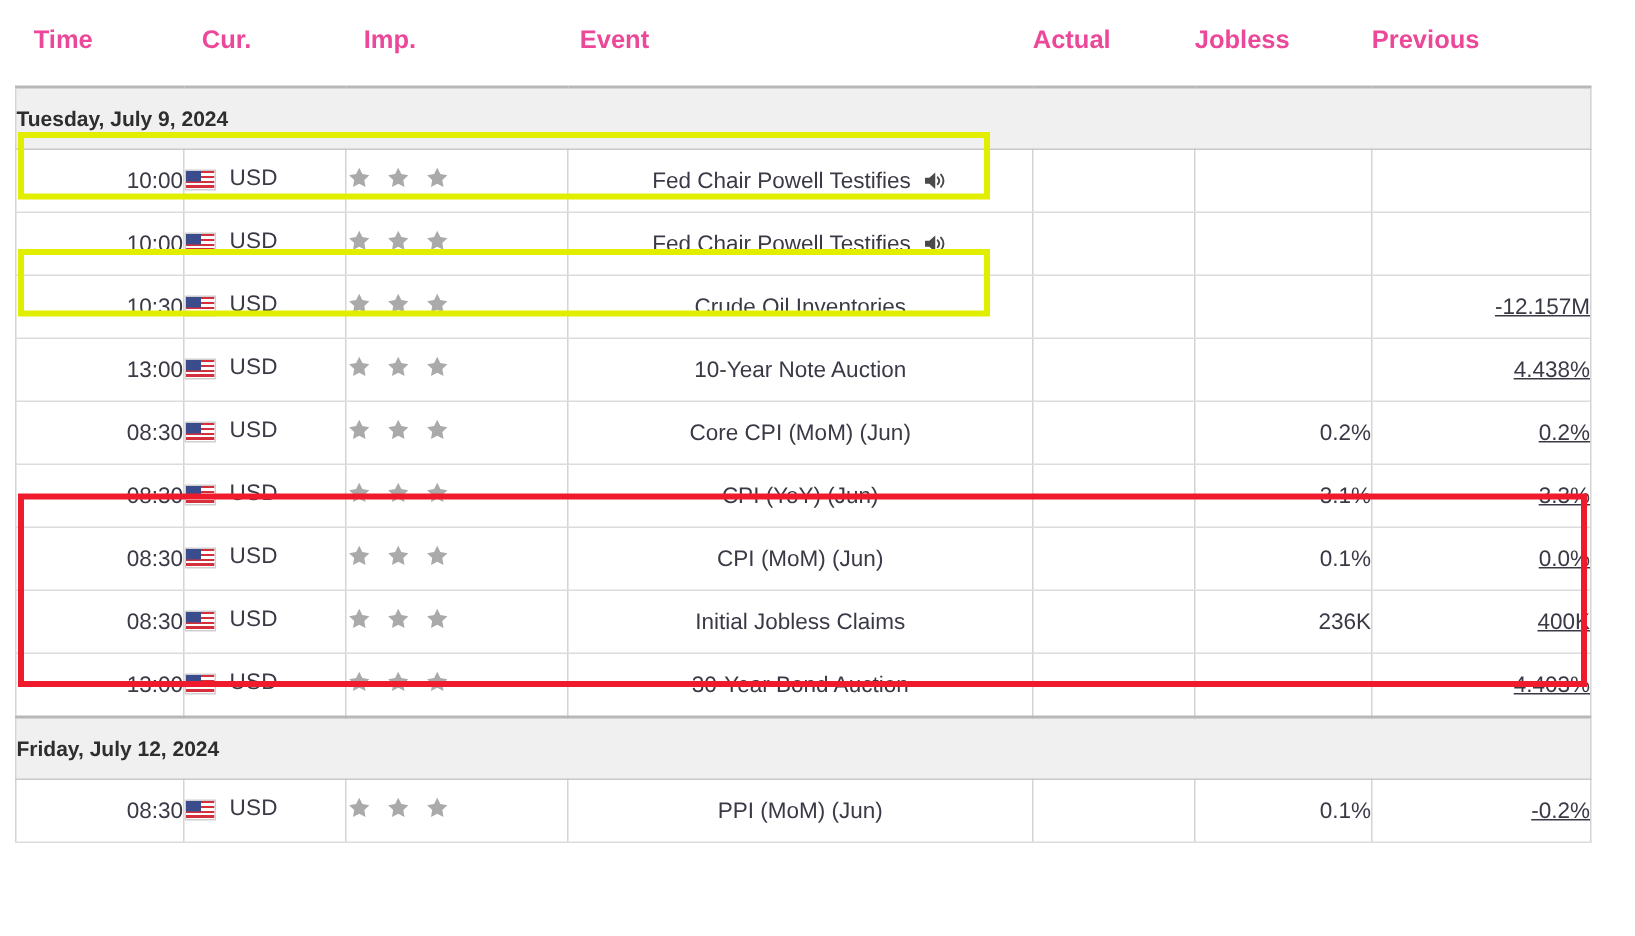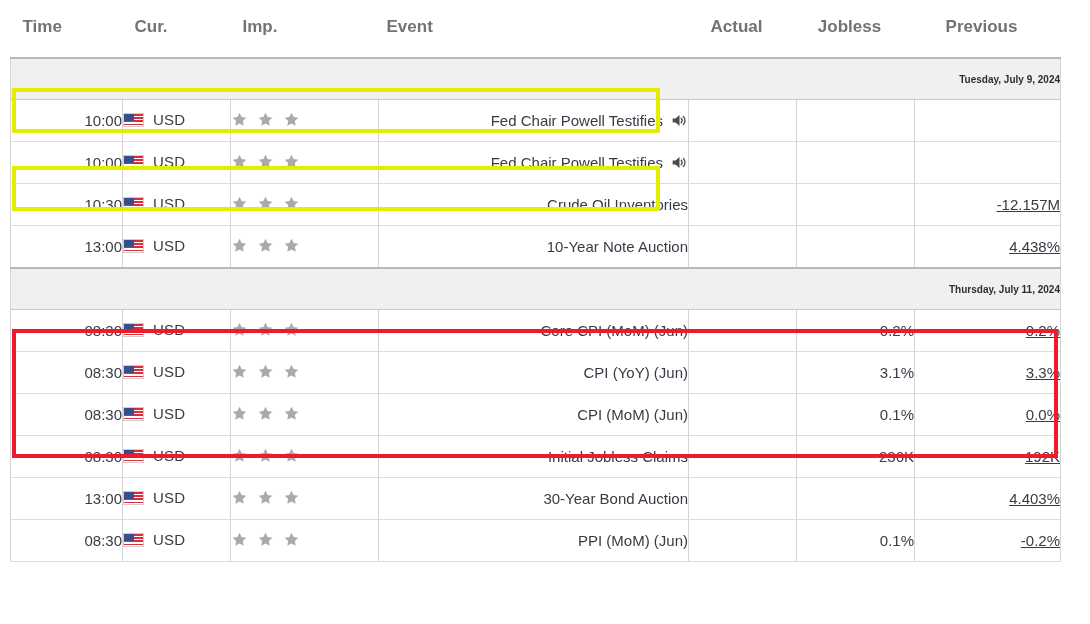--- a/index.html
+++ b/index.html
@@ -38,40 +38,40 @@
   col.c-imp      { width: 148px; }
   col.c-event    { width: 310px; }
   col.c-actual   { width: 108px; }
   col.c-forecast { width: 118px; }
   col.c-previous { width: 146px; }
 
   
   thead th {
     font-size: 17px;
     font-weight: bold;
-    color: #737373;
+    color: #ec4899;
     padding: 0 0 13px 0;
     height: 34px;
     vertical-align: middle;
     background: #ffffff;
     border: 0;
   }
   th.left   { text-align: left;  padding-left: 12px; }
-  th.right  { text-align: center; padding-right: 12px; }
+  th.right  { text-align: left; padding-right: 12px; }
   th.ev     { text-align: left;  padding-left: 8px; }
 
   
   tr.day-row td {
     background: #f0f0f0;
     border-top: 2px solid #b8b8b8;
     border-bottom: 1px solid #c9c9c9;
     border-left: 1px solid #d4d4d4;
     border-right: 1px solid #d4d4d4;
-    text-align: right;
-    font-size: 10px;
+    text-align: left;
+    font-size: 14px;
     font-weight: bold;
     color: #2e2e2e;
     height: 40px;
     padding: 0;
   }
 
   
   tr.ev-row td {
     height: 41px;
     padding: 0;
@@ -89,40 +89,40 @@
     text-align: right;
     color: #3a3a46;
   }
   td.td-cur {
     padding-left: 10px;
     text-align: left;
   }
   td.td-imp { padding-left: 10px; text-align: left; }
   td.td-event {
     padding-left: 8px;
-    text-align: right;
+    text-align: center;
     color: #3a3a46;
     margin-top: 42px;
   }
   td.td-actual, td.td-forecast {
     text-align: right;
     padding-right: 12px;
     color: #3a3a46;
   }
   td.td-previous {
     text-align: right;
     padding-right: 13px;
     color: #3a3a46;
     text-decoration: underline;
   }
 
   
   .cur-wrap {
     display: inline-flex;
-    align-items: center;
+    align-items: flex-end;
     gap: 9px;
   }
   .flag {
     width: 21px;
     height: 14px;
     position: relative;
     display: inline-block;
     overflow: hidden;
     background: #ffffff;
     border: 1px solid #cfcfcf;
@@ -329,23 +329,20 @@
                 <path d="M12 2.6l2.95 5.98 6.6.96-4.78 4.65 1.13 6.57L12 17.66 6.1 20.76l1.13-6.57L2.45 9.54l6.6-.96z" fill="#aaaaaa"></path>
               </svg>
             </span></td>
           <td class="td-event"><span class="event-wrap">
               <span>10-Year Note Auction</span>
             </span></td>
           <td class="td-actual"></td>
           <td class="td-forecast"></td>
           <td class="td-previous">4.438%</td>
         </tr>
-        <tr class="day-row">
-          <td colspan="7">Thursday, July 11, 2024</td>
-        </tr>
         <tr class="ev-row">
           <td class="td-time">08:30</td>
           <td class="td-cur"><span class="cur-wrap">
               <span class="flag">
                 <span class="stripes"></span>
                 <span class="canton"></span>
               </span>
               <span class="cur-code">USD</span>
             </span></td>
           <td class="td-imp"><span class="stars">
@@ -438,21 +435,21 @@
               </svg>
               <svg viewBox="0 0 24 24" class="star">
                 <path d="M12 2.6l2.95 5.98 6.6.96-4.78 4.65 1.13 6.57L12 17.66 6.1 20.76l1.13-6.57L2.45 9.54l6.6-.96z" fill="#aaaaaa"></path>
               </svg>
             </span></td>
           <td class="td-event"><span class="event-wrap">
               <span>Initial Jobless Claims</span>
             </span></td>
           <td class="td-actual"></td>
           <td class="td-forecast">236K</td>
-          <td class="td-previous">192K</td>
+          <td class="td-previous">400K</td>
         </tr>
         <tr class="ev-row">
           <td class="td-time">13:00</td>
           <td class="td-cur"><span class="cur-wrap">
               <span class="flag">
                 <span class="stripes"></span>
                 <span class="canton"></span>
               </span>
               <span class="cur-code">USD</span>
             </span></td>
@@ -466,20 +463,23 @@
               <svg viewBox="0 0 24 24" class="star">
                 <path d="M12 2.6l2.95 5.98 6.6.96-4.78 4.65 1.13 6.57L12 17.66 6.1 20.76l1.13-6.57L2.45 9.54l6.6-.96z" fill="#aaaaaa"></path>
               </svg>
             </span></td>
           <td class="td-event"><span class="event-wrap">
               <span>30-Year Bond Auction</span>
             </span></td>
           <td class="td-actual"></td>
           <td class="td-forecast"></td>
           <td class="td-previous">4.403%</td>
+        </tr>
+        <tr class="day-row">
+          <td colspan="7">Friday, July 12, 2024</td>
         </tr>
         <tr class="ev-row">
           <td class="td-time">08:30</td>
           <td class="td-cur"><span class="cur-wrap">
               <span class="flag">
                 <span class="stripes"></span>
                 <span class="canton"></span>
               </span>
               <span class="cur-code">USD</span>
             </span></td>

